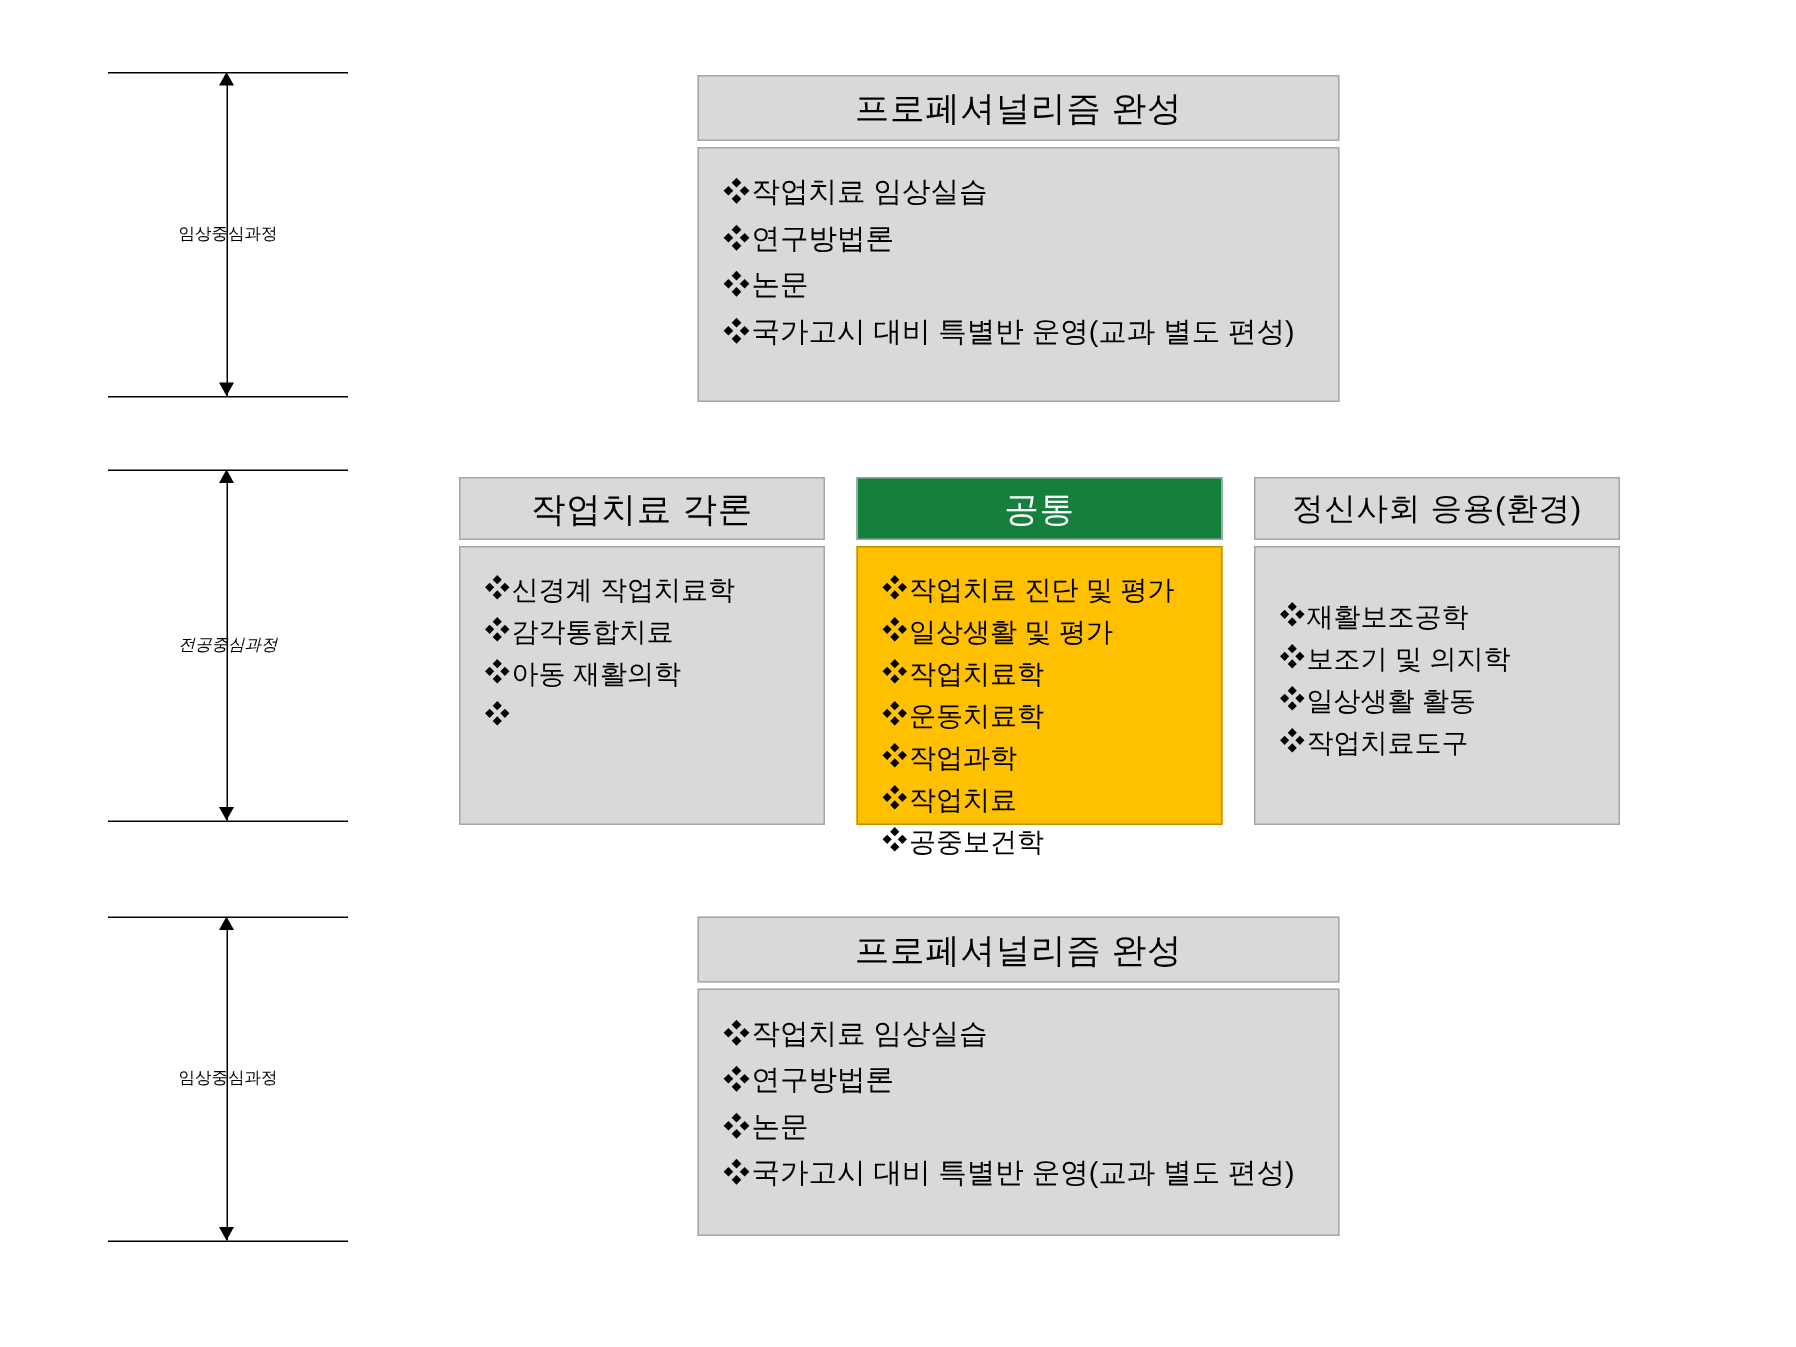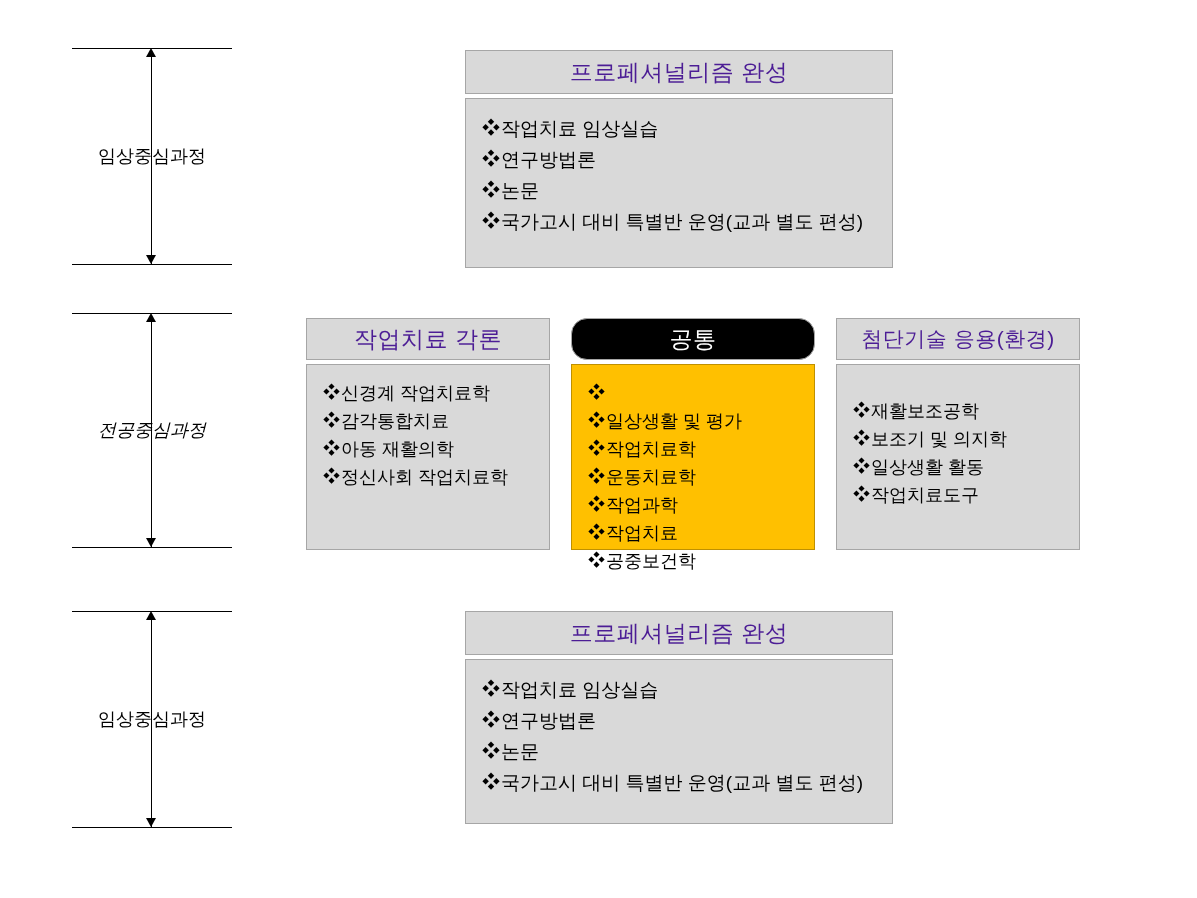--- a/index.html
+++ b/index.html
@@ -54,43 +54,42 @@
     border-bottom: 9px solid #000000;
   }
   .axis-arrow-head.down {
     border-top: 9px solid #000000;
   }
   .axis-label {
     position: absolute;
     left: 0;
     width: 160px;
     text-align: center;
-    font-size: 18px;
+    font-size: 11px;
     line-height: 18px;
   }
 
   
   .hdr-box {
     position: absolute;
     box-sizing: border-box;
     border: 1px solid #a6a6a6;
     display: flex;
     align-items: center;
     justify-content: center;
     font-size: 23px;
     letter-spacing: 0.5px;
   }
   .hdr-grey {
     background: #d9d9d9;
-    color: #4c1d95;
+    color: #000000;
   }
   .hdr-green {
-    background: #000000;
+    background: #15803d;
     color: #ffffff;
-    border-radius: 16px;
   }
 
   .body-box {
     position: absolute;
     box-sizing: border-box;
     border: 1px solid #a6a6a6;
     background: #d9d9d9;
     padding: 14px 0 10px 16px;
   }
   .body-box.amber {
@@ -183,29 +182,29 @@
     <div class="bullet-line">
         <span class="mark">❖</span>
         <span>감각통합치료</span>
       </div>
     <div class="bullet-line">
         <span class="mark">❖</span>
         <span>아동 재활의학</span>
       </div>
     <div class="bullet-line">
         <span class="mark">❖</span>
-        <span>정신사회 작업치료학</span>
       </div>
   </div>
 
   <div class="hdr-box hdr-green" style="left:571px; top:318px; width:244px; height:42px;">공통</div>
 
   <div class="body-box amber" style="left:571px; top:364px; width:244px; height:186px;">
     <div class="bullet-line">
         <span class="mark">❖</span>
+        <span>작업치료 진단 및 평가</span>
       </div>
     <div class="bullet-line">
         <span class="mark">❖</span>
         <span>일상생활 및 평가</span>
       </div>
     <div class="bullet-line">
         <span class="mark">❖</span>
         <span>작업치료학</span>
       </div>
     <div class="bullet-line">
@@ -219,21 +218,21 @@
     <div class="bullet-line">
         <span class="mark">❖</span>
         <span>작업치료</span>
       </div>
     <div class="bullet-line">
         <span class="mark">❖</span>
         <span>공중보건학</span>
       </div>
   </div>
 
-  <div class="hdr-box hdr-grey" style="left:836px; top:318px; width:244px; height:42px; font-size:21px;">첨단기술 응용(환경)</div>
+  <div class="hdr-box hdr-grey" style="left:836px; top:318px; width:244px; height:42px; font-size:21px;">정신사회 응용(환경)</div>
 
   <div class="body-box" style="left:836px; top:364px; width:244px; height:186px; padding-top:32px;">
     <div class="bullet-line">
         <span class="mark">❖</span>
         <span>재활보조공학</span>
       </div>
     <div class="bullet-line">
         <span class="mark">❖</span>
         <span>보조기 및 의지학</span>
       </div>

